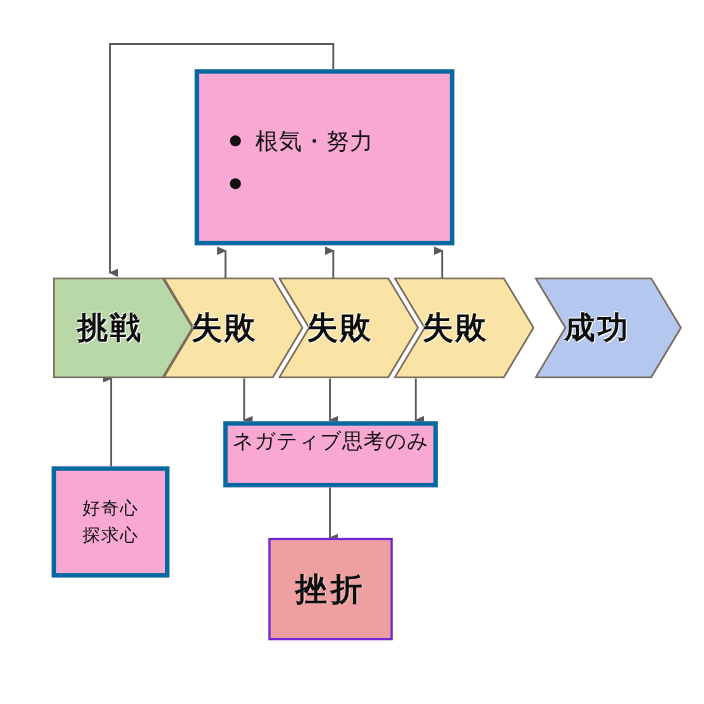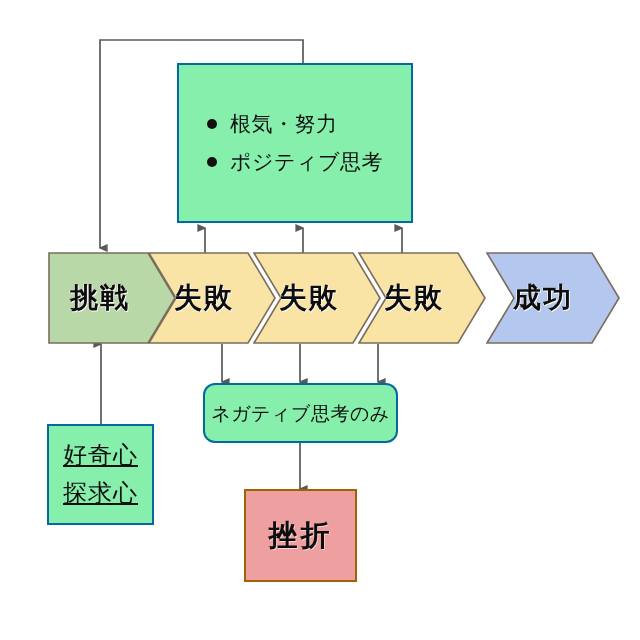--- a/index.html
+++ b/index.html
@@ -54,22 +54,22 @@
   }
   .chev-0 .chev-label { transform: translateX(-12px); }
   .chev-1 .chev-label,
   .chev-2 .chev-label,
   .chev-3 .chev-label { transform: translateX(-8px); }
   .chev-4 .chev-label { transform: translateX(-10px); }
 
   .box {
     position: absolute;
     box-sizing: border-box;
-    background: #86efac;
-    border: 2px solid #0369a1;
+    background: #f9a8d4;
+    border: 4px solid #0369a1;
   }
   .box-top {
     display: flex;
     flex-direction: column;
     justify-content: center;
     padding-left: 28px;
   }
   .bullet-row {
     display: flex;
     align-items: flex-start;
@@ -85,47 +85,44 @@
     flex: none;
   }
   .bullet-text {
     font-size: 21px;
     color: #111111;
     line-height: 1.35;
     letter-spacing: 0.5px;
   }
   .box-center {
     display: flex;
-    align-items: center;
-    justify-content: center;
-    border-radius: 12px;
+    justify-content: center;
   }
   .box-center .box-text {
     font-size: 19px;
     color: #111111;
     letter-spacing: 0.5px;
     text-align: center;
     line-height: 1.5;
   }
   .box-stack {
     display: flex;
     flex-direction: column;
     align-items: center;
     justify-content: center;
   }
   .box-stack .box-line {
-    font-size: 24px;
+    font-size: 16px;
     color: #111111;
     letter-spacing: 1px;
     line-height: 1.55;
-    text-decoration: underline;
   }
   .box-setback {
     background: #eda09f;
-    border: 2px solid #a16207;
+    border: 2px solid #6d28d9;
     display: flex;
     align-items: center;
     justify-content: center;
   }
   .box-setback .box-text {
     font-size: 29px;
     font-weight: bold;
     color: #0d0d0d;
     letter-spacing: 3px;
     text-shadow: 0.8px 0.8px 0 rgba(255,255,255,0.55);
@@ -203,21 +200,20 @@
     <span class="chev-label">成功</span>
   </div>
 
   <div class="box box-top" style="left:177px; top:63px; width:236px; height:160px;">
     <div class="bullet-row">
       <span class="bullet-dot"></span>
       <span class="bullet-text">根気・努力</span>
     </div>
     <div class="bullet-row">
       <span class="bullet-dot"></span>
-      <span class="bullet-text">ポジティブ思考</span>
     </div>
   </div>
 
   <div class="box box-center" style="left:203px; top:383px; width:195px; height:60px;">
     <span class="box-text">ネガティブ思考のみ</span>
   </div>
 
   <div class="box box-stack" style="left:47px; top:424px; width:107px; height:101px;">
     <span class="box-line">好奇心</span>
     <span class="box-line">探求心</span>

